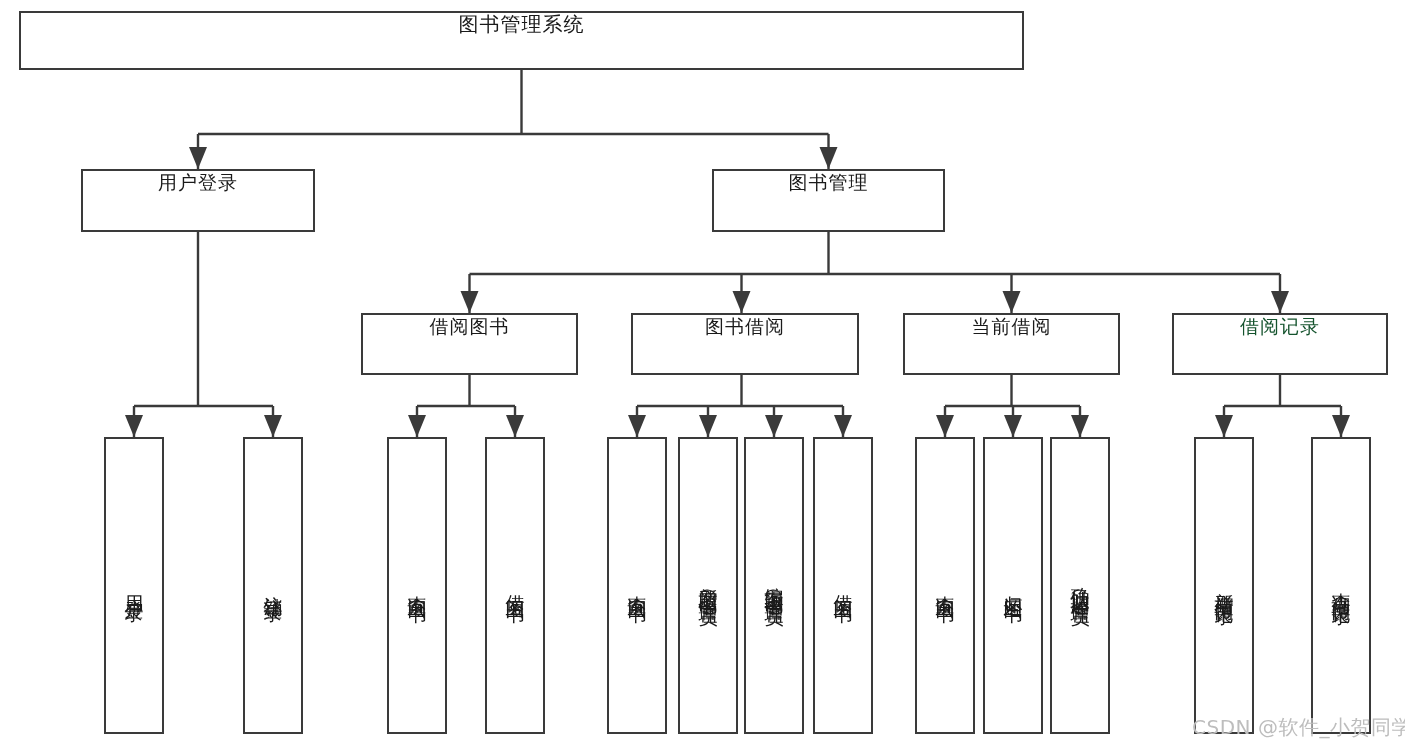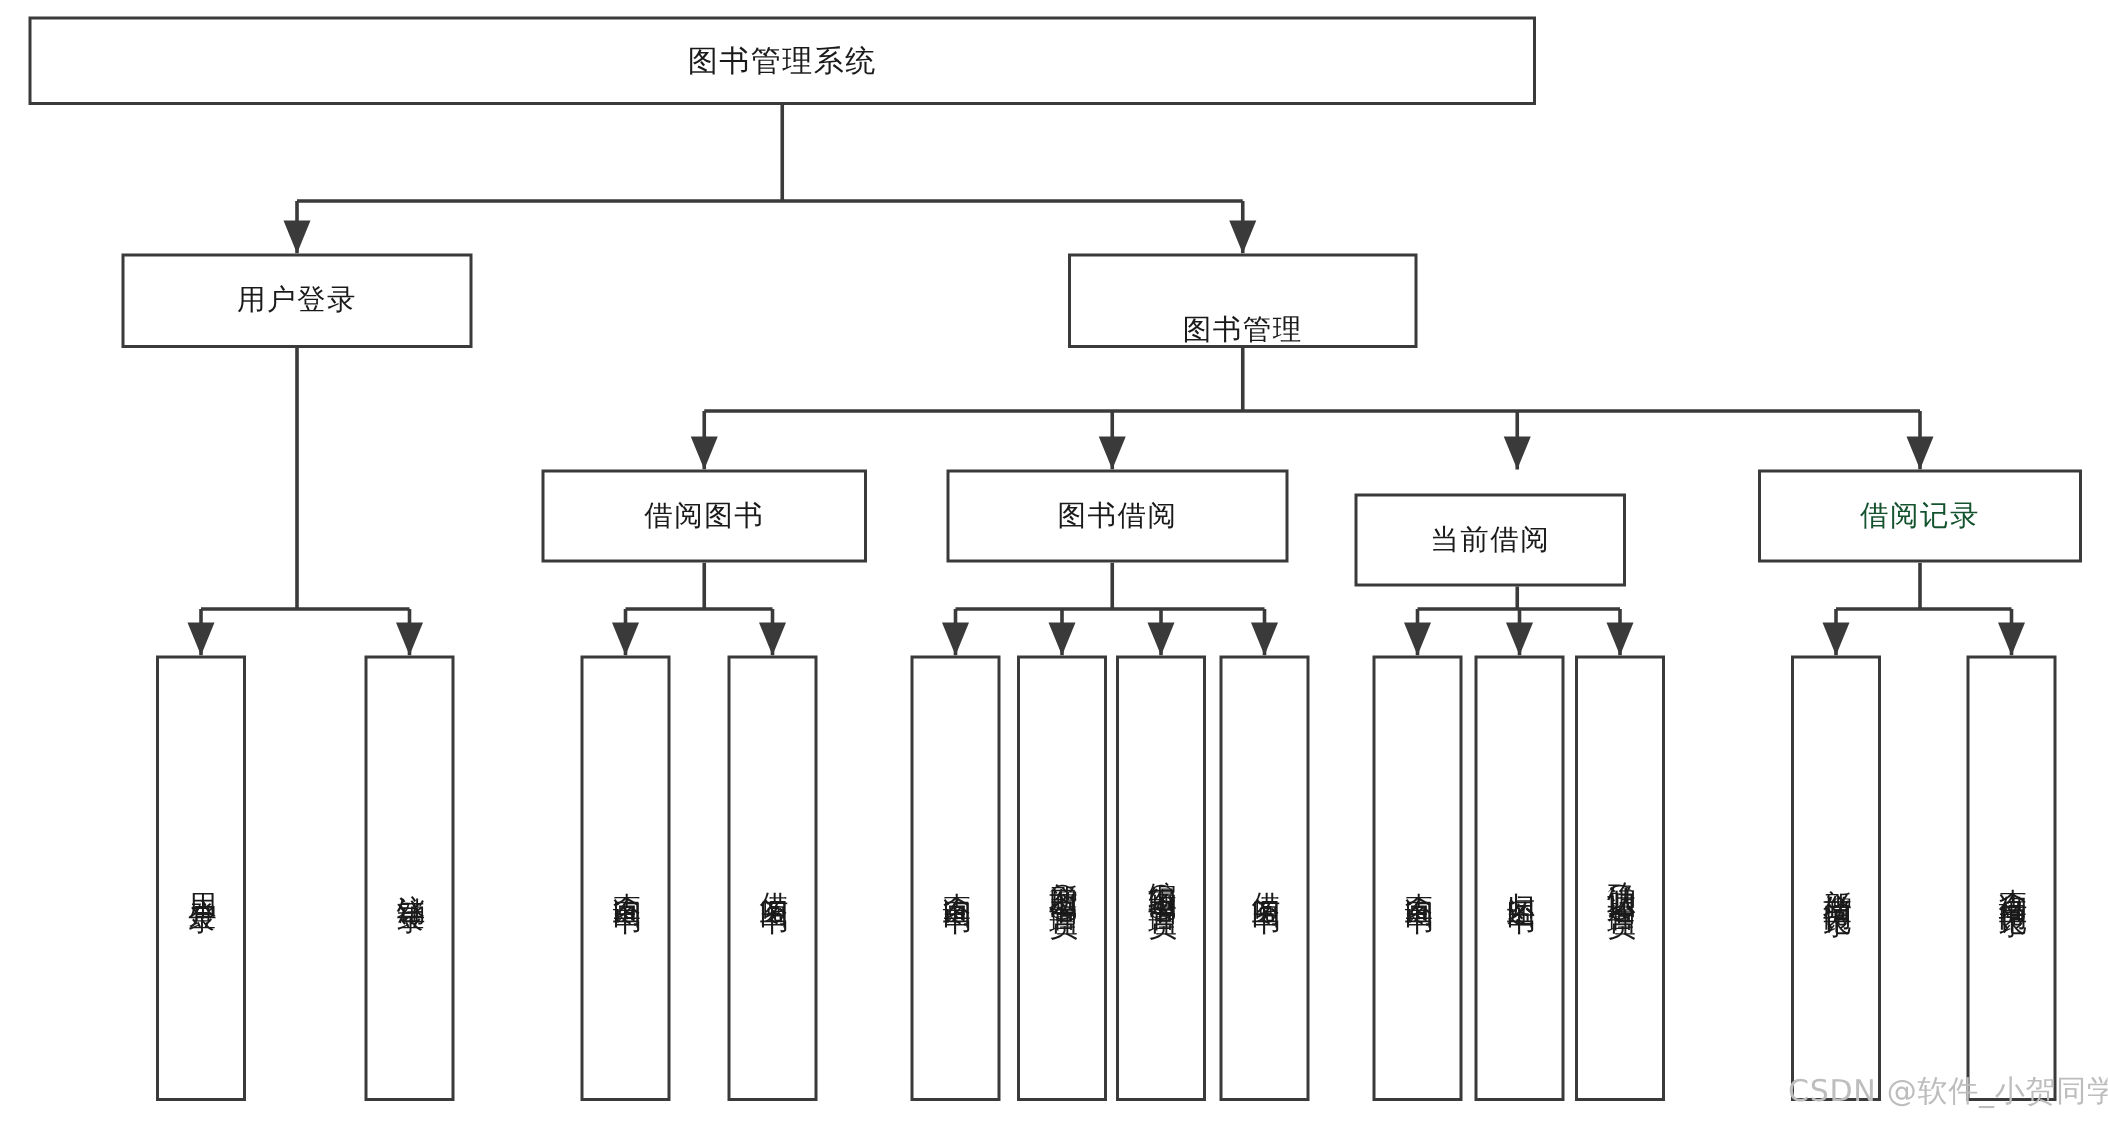--- a/index.html
+++ b/index.html
@@ -5,21 +5,21 @@
   html,body{margin:0;padding:0;background:#ffffff;}
   body{
     width:1405px;height:747px;
     font-family:"DejaVu Sans","Liberation Sans",sans-serif;
     overflow:hidden;position:relative;
   }
   #diagram-root{position:absolute;left:0;top:0;width:1405px;height:747px;}
   .node-box{
     position:absolute;box-sizing:border-box;
     background:#ffffff;border:2px solid #0f172a;
-    display:flex;align-items:center;justify-content:center;
+    display:flex;justify-content:center;
   }
   .node-label{
     color:#1a1a1a;font-size:19px;line-height:1.18;
     text-align:center;white-space:pre;letter-spacing:1px;
   }
   .node-box.vertical .node-label{
     writing-mode:vertical-rl;text-orientation:upright;
     font-size:19px;letter-spacing:3px;line-height:1.05;
   }
   .node-box.root .node-label{font-size:20px;}
@@ -90,29 +90,29 @@
       <polygon points="1332,415 1350,415 1341,437" fill="#3a3a3a"></polygon>
     </svg>
   <div id="nodes-layer">
       <div class="node-box root" style="left: 19px; top: 11px; width: 1005px; height: 59px; border-color: rgb(58, 58, 58); background: rgb(255, 255, 255);">
         <span class="node-label" style="color: rgb(26, 26, 26);">图书管理系统</span>
       </div>
       <div class="node-box" style="left: 81px; top: 169px; width: 234px; height: 63px; border-color: rgb(58, 58, 58); background: rgb(255, 255, 255);">
         <span class="node-label" style="color: rgb(26, 26, 26);">用户登录</span>
       </div>
       <div class="node-box" style="left: 712px; top: 169px; width: 233px; height: 63px; border-color: rgb(58, 58, 58); background: rgb(255, 255, 255);">
-        <span class="node-label" style="color: rgb(26, 26, 26); margin-top: 40px;">图书管理</span>
+        <span class="node-label" style="color: rgb(26, 26, 26);">图书管理</span>
       </div>
       <div class="node-box" style="left: 361px; top: 313px; width: 217px; height: 62px; border-color: rgb(58, 58, 58); background: rgb(255, 255, 255);">
         <span class="node-label" style="color: rgb(26, 26, 26);">借阅图书</span>
       </div>
       <div class="node-box" style="left: 631px; top: 313px; width: 228px; height: 62px; border-color: rgb(58, 58, 58); background: rgb(255, 255, 255);">
         <span class="node-label" style="color: rgb(26, 26, 26);">图书借阅</span>
       </div>
-      <div class="node-box" style="left: 903px; top: 329px; width: 181px; height: 62px; border-color: rgb(58, 58, 58); background: rgb(255, 255, 255);">
+      <div class="node-box" style="left: 903px; top: 313px; width: 217px; height: 62px; border-color: rgb(58, 58, 58); background: rgb(255, 255, 255);">
         <span class="node-label" style="color: rgb(26, 26, 26);">当前借阅</span>
       </div>
       <div class="node-box" style="left: 1172px; top: 313px; width: 216px; height: 62px; border-color: rgb(58, 58, 58); background: rgb(255, 255, 255);">
         <span class="node-label" style="color: #14532d;">借阅记录</span>
       </div>
       <div class="node-box vertical" style="left: 104px; top: 437px; width: 60px; height: 297px; border-color: rgb(58, 58, 58); background: rgb(255, 255, 255);">
         <span class="node-label" style="color: rgb(26, 26, 26);">用户登录</span>
       </div>
       <div class="node-box vertical" style="left: 243px; top: 437px; width: 60px; height: 297px; border-color: rgb(58, 58, 58); background: rgb(255, 255, 255);">
         <span class="node-label" style="color: rgb(26, 26, 26);">注销登录</span>

